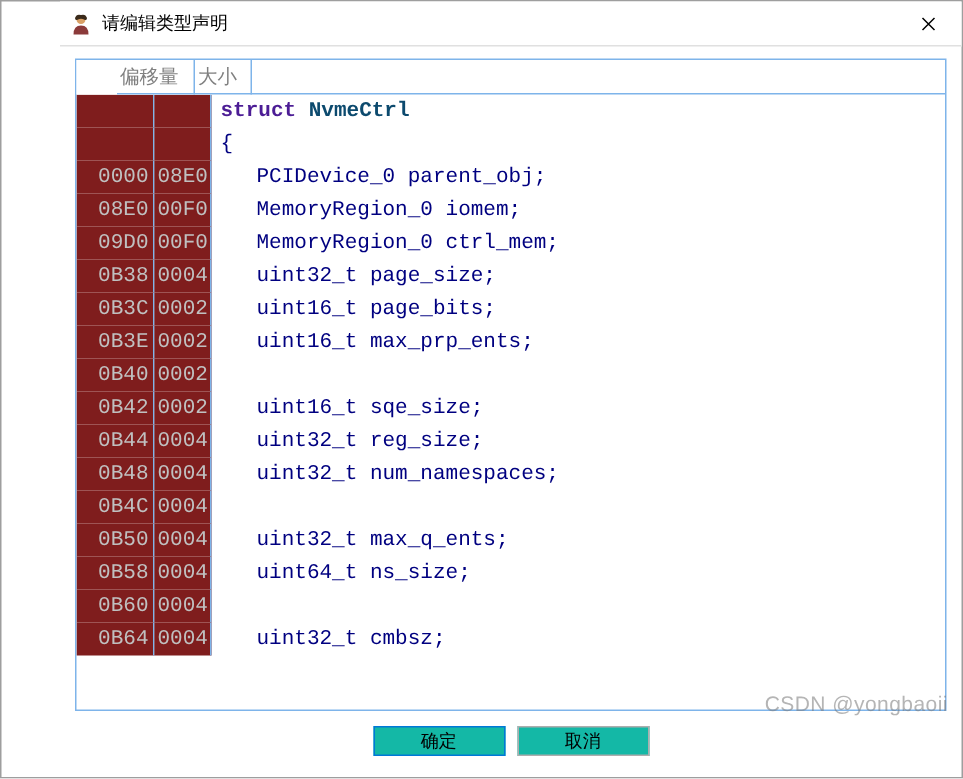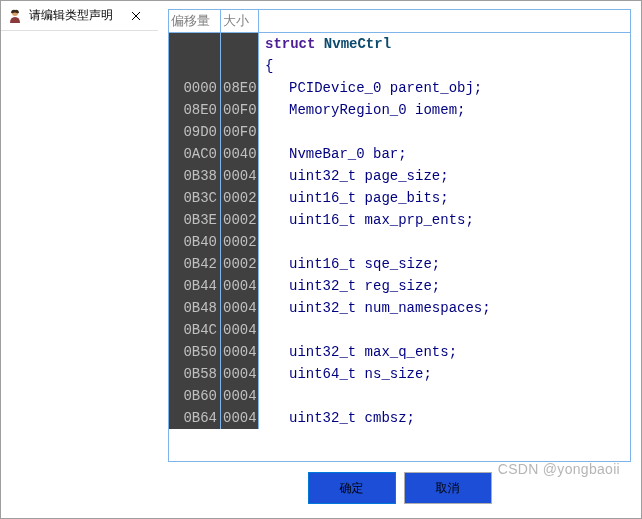--- a/index.html
+++ b/index.html
@@ -11,21 +11,22 @@
     width: 642px;
     height: 519px;
     overflow: hidden;
   }
   .window {
     width: 642px;
     height: 519px;
     background: #ffffff;
     border: 1px solid #9e9e9e;
     display: flex;
-    flex-direction: row;
+    flex-direction: column;
+    padding-left: 39px;
   }
   .titlebar {
     height: 30px;
     background: #ffffff;
     display: flex;
     align-items: center;
     padding: 0 0 0 6px;
     border-bottom: 1px solid #e0e0e0;
   }
   .titlebar .app-icon {
@@ -72,21 +73,21 @@
   }
   .col-offset, .col-size {
     text-align: left;
     padding: 2px 2px;
     font-size: 13px;
     color: #808080;
     border-right: 1px solid #7eb4ea;
     border-bottom: 1px solid #7eb4ea;
     background: #fff;
   }
-  .col-offset { width: 52px;}
+  .col-offset { width: 52px; margin-left: 27px;}
   .col-size { width: 38px;}
   .col-decl-header {
     flex: 1;
     border-bottom: 1px solid #7eb4ea;
     background: #fff;
   }
   .body-scroll {
     flex: 1;
     overflow-y: auto;
     overflow-x: hidden;
@@ -95,21 +96,21 @@
   .row {
     display: flex;
   }
   .c-offset, .c-size {
     font-family: Consolas, "Courier New", monospace;
     font-size: 14px;
     color: #c0c0c0;
     text-align: right;
     padding: 1px 3px 1px 2px;
     border-right: 1px solid #7eb4ea;
-    background: #404040;
+    background: #7f1d1d;
     line-height: 20px;
   }
   .c-offset { width: 52px; }
   .c-size { width: 38px; }
   .c-decl {
     flex: 1;
     font-family: Consolas, "Courier New", monospace;
     font-size: 14px;
     color: #000080;
     padding: 1px 2px 1px 6px;
@@ -120,33 +121,33 @@
   .c-decl .typename { color: #0c4a6e; font-weight: bold; }
   .indent { padding-left: 24px; display: inline-block; }
   .button-row {
     padding: 10px 0 6px 0;
     display: flex;
     justify-content: center;
     gap: 8px;
   }
   .btn {
     min-width: 88px;
-    height: 32px;
+    height: 20px;
     border: 1px solid #adadad;
-    background: #1d4ed8;
+    background: #14b8a6;
     font-size: 12px;
     font-family: inherit;
     cursor: pointer;
   }
   .btn.primary {
     border: 1px solid #0078d7;
   }
   .watermark {
     position: absolute;
-    right: 22px;
+    right: 10px;
     bottom: 42px;
     color: rgba(120,120,120,0.55);
     font-size: 14px;
     font-family: Arial, sans-serif;
     pointer-events: none;
     letter-spacing: 0.3px;
   }
   
   .body-scroll::-webkit-scrollbar { width: 17px; background: #f0f0f0; }
   .body-scroll::-webkit-scrollbar-thumb { background: #cdcdcd; border: 1px solid #a8a8a8; }
@@ -197,25 +198,21 @@
             <div class="c-decl"><span class="indent"></span>PCIDevice_0 parent_obj;</div>
           </div>
           <div class="row">
             <div class="c-offset">08E0</div>
             <div class="c-size">00F0</div>
             <div class="c-decl"><span class="indent"></span>MemoryRegion_0 iomem;</div>
           </div>
           <div class="row">
             <div class="c-offset">09D0</div>
             <div class="c-size">00F0</div>
-          </div>
-          <div class="row">
-            <div class="c-offset">0AC0</div>
-            <div class="c-size">0040</div>
-            <div class="c-decl"><span class="indent"></span>NvmeBar_0 bar;</div>
+            <div class="c-decl"><span class="indent"></span>MemoryRegion_0 ctrl_mem;</div>
           </div>
           <div class="row">
             <div class="c-offset">0B38</div>
             <div class="c-size">0004</div>
             <div class="c-decl"><span class="indent"></span>uint32_t page_size;</div>
           </div>
           <div class="row">
             <div class="c-offset">0B3C</div>
             <div class="c-size">0002</div>
             <div class="c-decl"><span class="indent"></span>uint16_t page_bits;</div>

